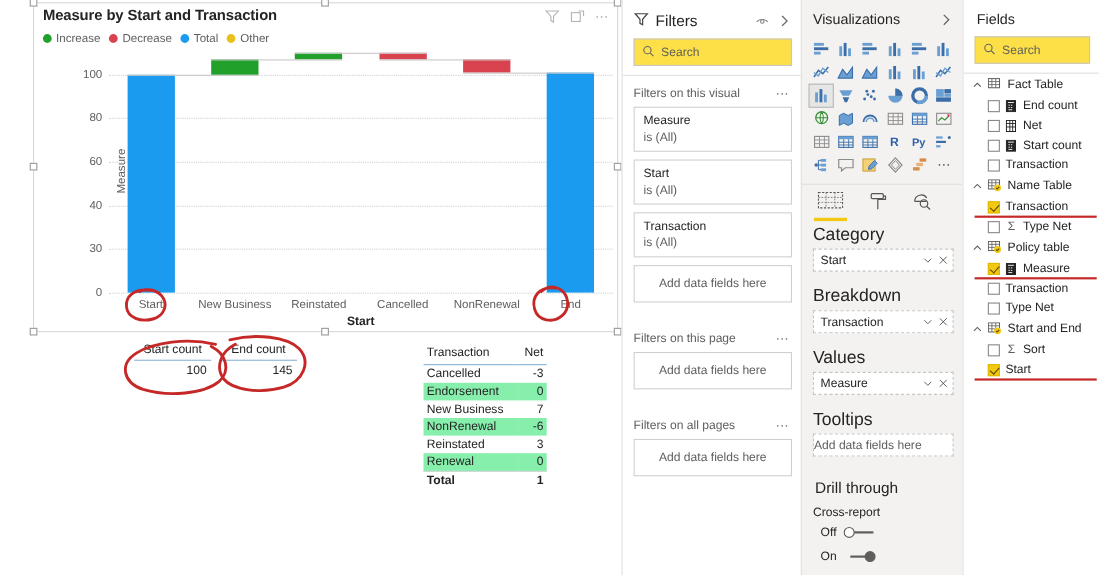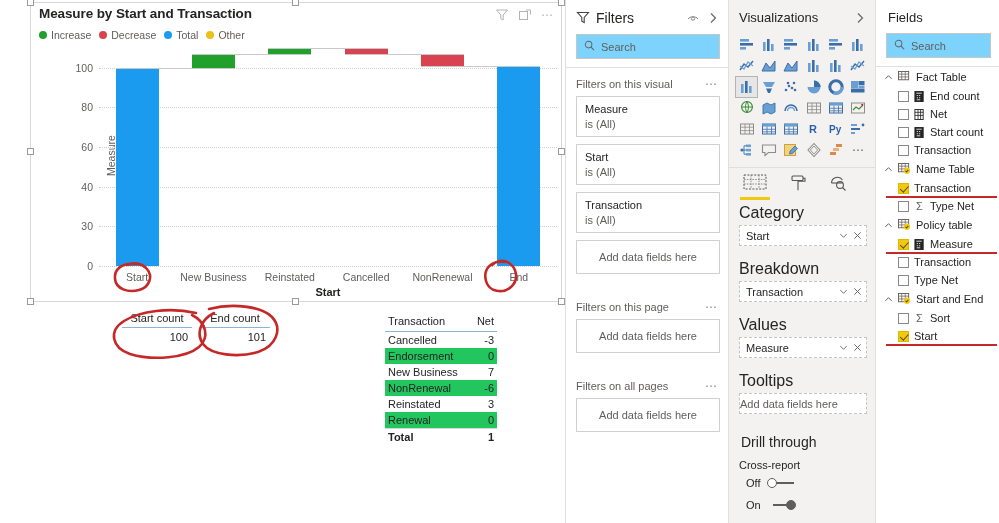--- a/index.html
+++ b/index.html
@@ -123,21 +123,21 @@
   #txn-table th {
     font-size: 11px; font-weight: normal; color: #252423;
     text-align: left; padding: 2px 3px 4px 3px;
     border-bottom: 1px solid #8ab4d8;
   }
   #txn-table th.num { text-align: right; }
   #txn-table td {
     font-size: 11px; color: #252423; padding: 2px 3px;
   }
   #txn-table td.num { text-align: right; }
-  #txn-table tr.alt td { background: #22c55e; }
+  #txn-table tr.alt td { background: #86efac; }
   #txn-table tr.total td {
     font-weight: bold; border-top: 1px solid #d8d8d8;
   }
 
   
   #annotations {
     position: absolute; left: 0; top: 0;
     width: 565px; height: 523px; pointer-events: none;
   }
 
@@ -149,21 +149,21 @@
   }
   .pane-head {
     display: flex; align-items: center; gap: 6px;
     padding: 10px 8px 8px 10px;
   }
   .pane-head .ptitle { font-size: 14px; color: #252423; }
   .pane-head .spacer { flex: 1; }
   .pane-icon { color: #777; width: 14px; height: 14px; }
   .search-box {
     margin: 0 8px 8px 10px; height: 25px;
-    border: 1px solid #c8c6c4; background: #7dd3fc;
+    border: 1px solid #c8c6c4; background: #fde047;
     display: flex; align-items: center; gap: 6px;
     padding: 0 7px; font-size: 11px; color: #605e5c;
   }
   .filters-divider { border-top: 1px solid #e1dfdd; margin: 0; }
   .filter-section-label {
     display: flex; align-items: center;
     padding: 9px 10px 5px 10px;
     font-size: 11px; color: #605e5c;
   }
   .filter-section-label .spacer { flex: 1; }
@@ -378,21 +378,21 @@
       <div id="x-axis-title">Start</div>
     </div>
 
     <div id="cards">
       <div class="card-col">
         <div class="card-title">Start count</div>
         <div class="card-value">100</div>
       </div>
       <div class="card-col">
         <div class="card-title">End count</div>
-        <div class="card-value">101</div>
+        <div class="card-value">145</div>
       </div>
     </div>
 
     <div id="txn-table">
       <table>
         <thead>
             <tr>
           <th>Transaction</th>
           <th class="num">Net</th>
         </tr>

